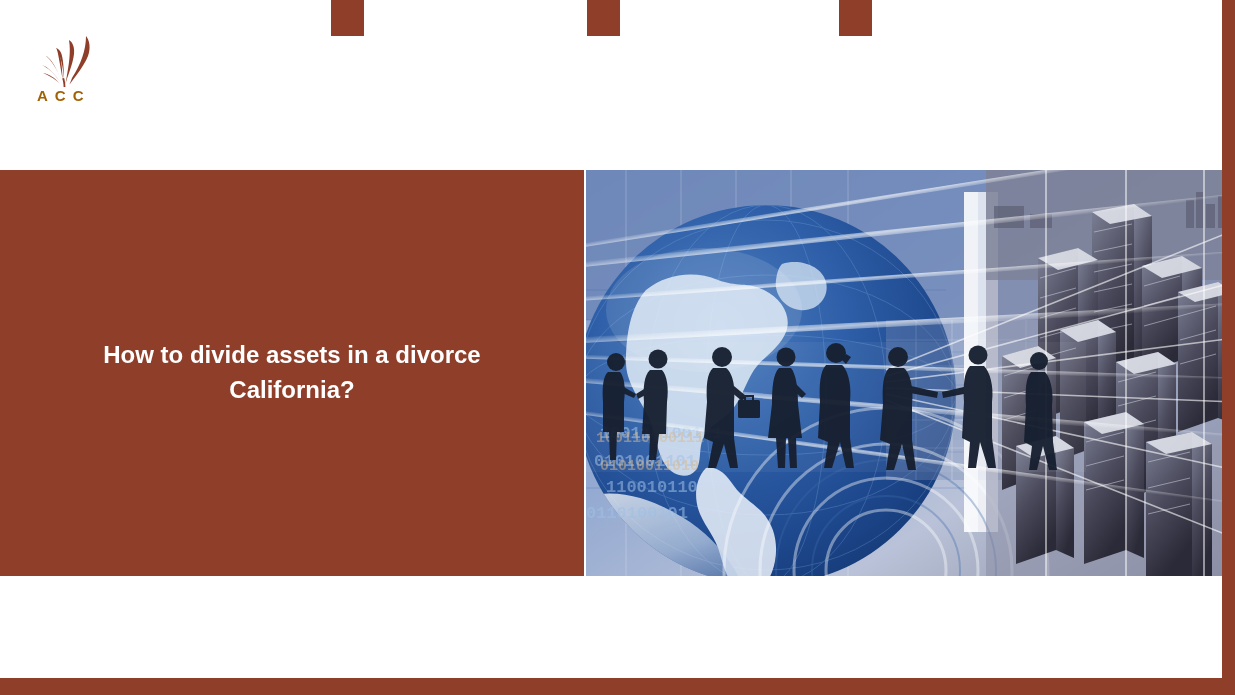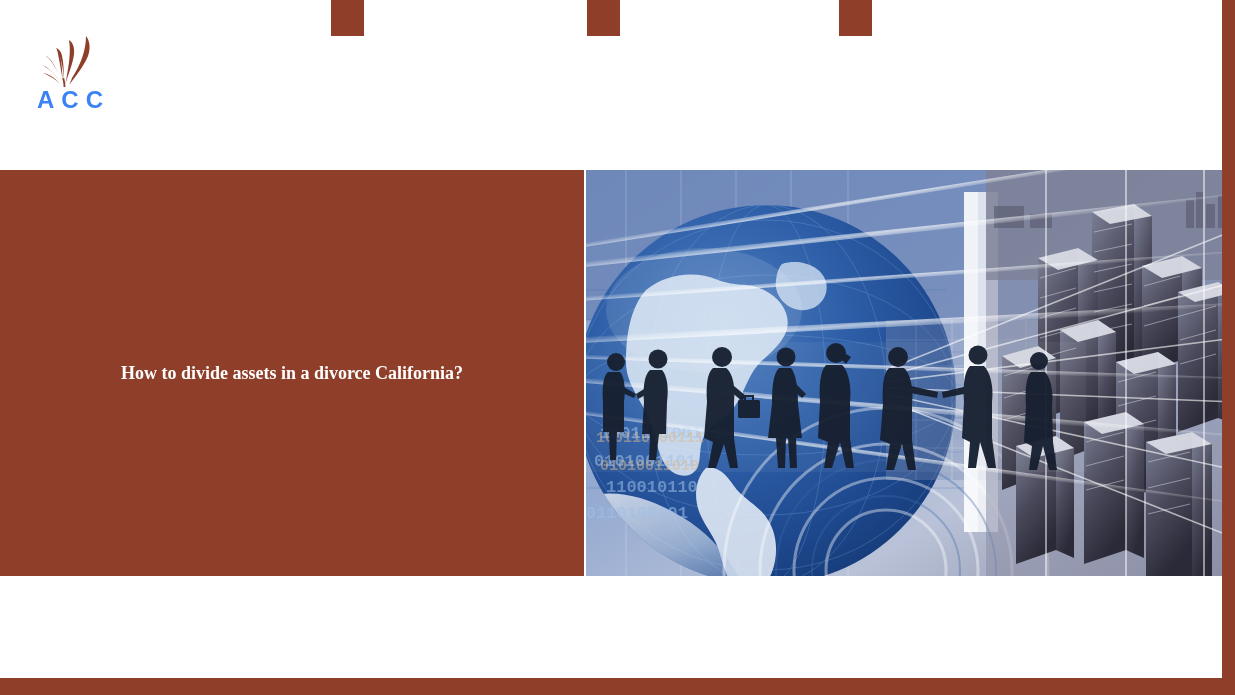--- a/index.html
+++ b/index.html
@@ -44,24 +44,24 @@
     left: 0;
     top: 0;
     width: 72px;
     height: 54px;
   }
   .logo-text {
     position: absolute;
     left: 3px;
     top: 54px;
     width: 72px;
-    font-size: 24px;
+    font-size: 15px;
     font-weight: bold;
     letter-spacing: 7px;
-    color: #3b82f6;
+    color: #a16207;
     line-height: 1;
     font-family: "Liberation Sans", sans-serif;
   }
 
   
   .band {
     position: absolute;
     left: 0;
     top: 170px;
     width: 1235px;
@@ -73,26 +73,26 @@
     top: 0;
     width: 584px;
     height: 406px;
     background: #8E3E29;
     display: flex;
     align-items: center;
     justify-content: center;
   }
   .band-title {
     color: #ffffff;
-    font-size: 18px;
+    font-size: 24px;
     font-weight: bold;
     line-height: 1.45;
     text-align: center;
     width: 480px;
-    font-family: Liberation Serif, serif;
+    font-family: Liberation Sans, sans-serif;
   }
 
   
   .band-pic {
     position: absolute;
     left: 586px;
     top: 0;
     width: 649px;
     height: 406px;
     overflow: hidden;

